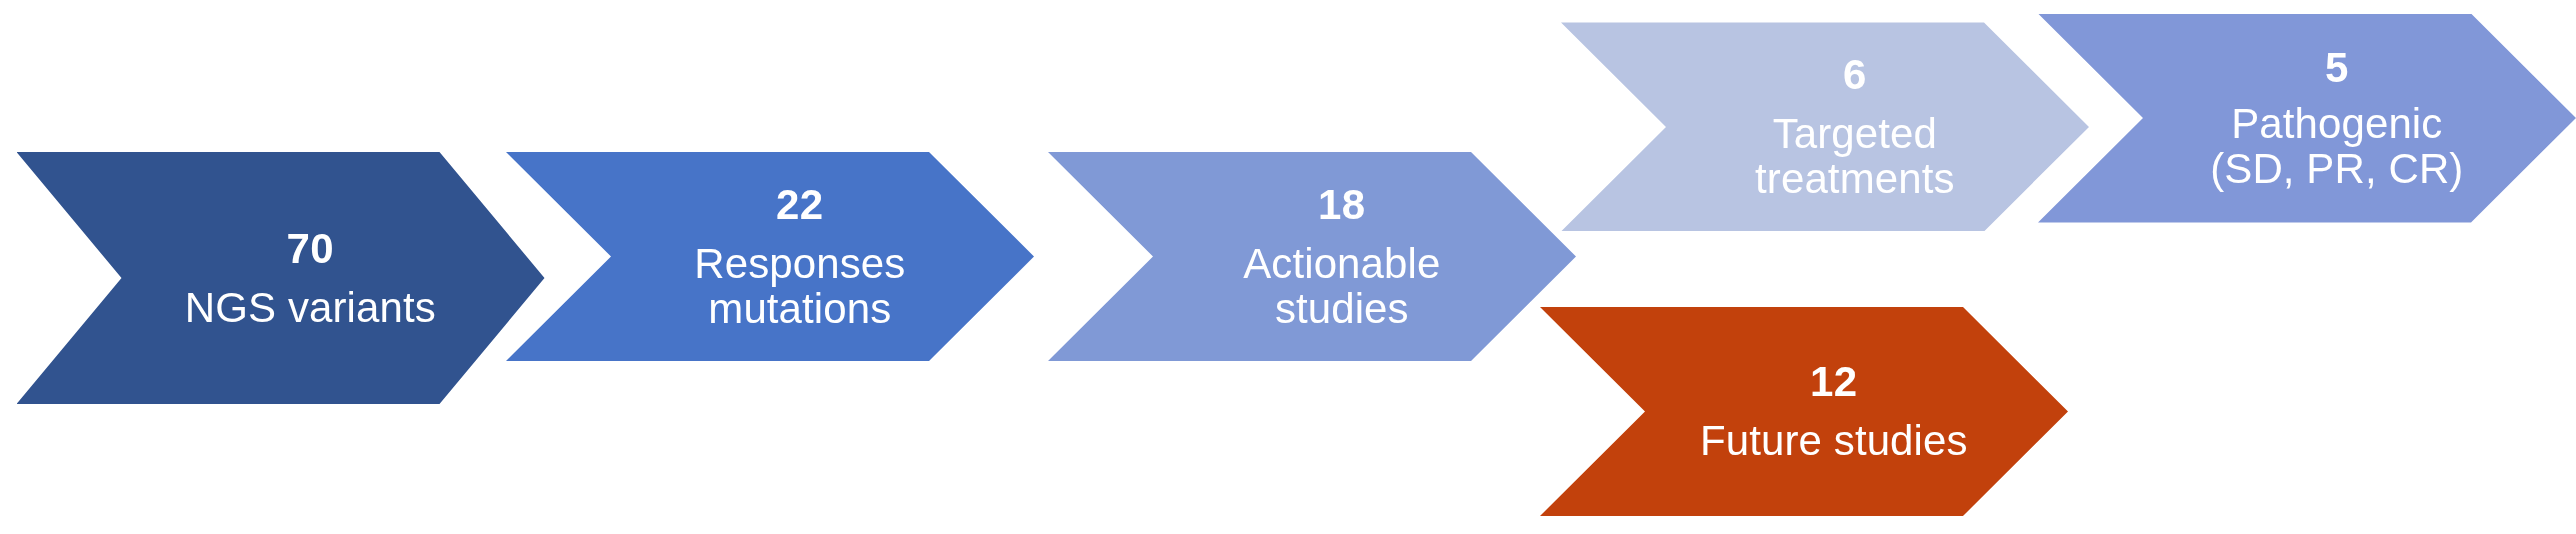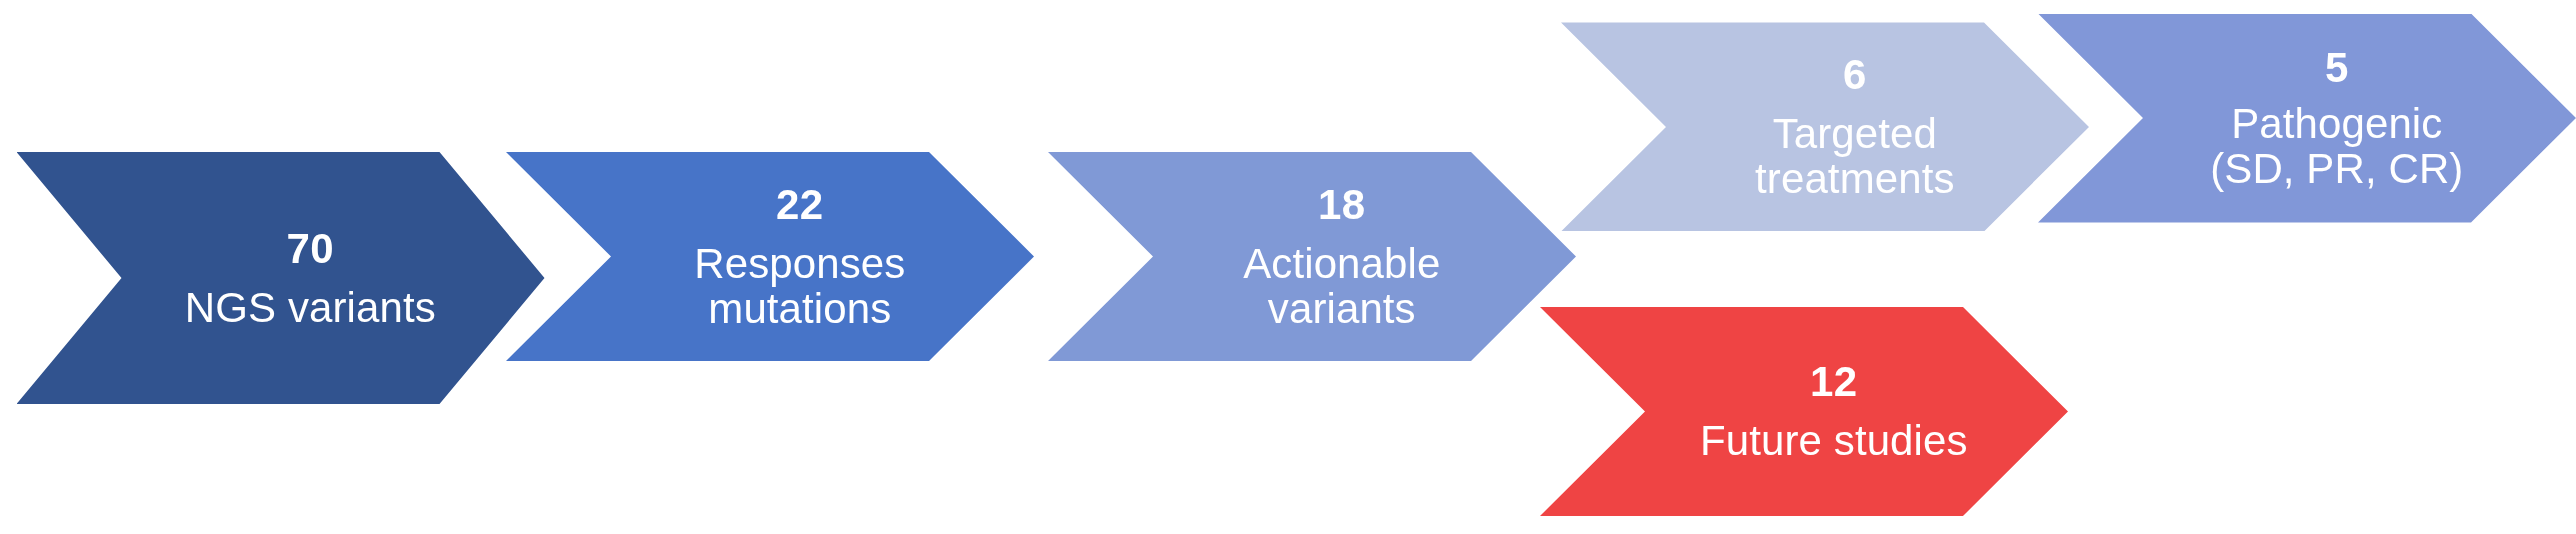--- a/index.html
+++ b/index.html
@@ -107,41 +107,41 @@
       <div class="chev-value">22</div>
       <div class="chev-label">Responses
 mutations</div>
     </div>
   </div>
 
   <div class="chevron" id="chev-actionable-variants" style="background: rgb(128, 153, 214);">
     <div class="chev-inner">
       <div class="chev-value">18</div>
       <div class="chev-label">Actionable
-variants</div>
+studies</div>
     </div>
   </div>
 
   <div class="chevron" id="chev-targeted-treatments" style="background: rgb(184, 196, 226);">
     <div class="chev-inner">
       <div class="chev-value">6</div>
       <div class="chev-label">Targeted
 treatments</div>
     </div>
   </div>
 
   <div class="chevron" id="chev-responses" style="background: rgb(129, 151, 216);">
     <div class="chev-inner">
       <div class="chev-value">5</div>
       <div class="chev-label">Pathogenic
 (SD, PR, CR)</div>
     </div>
   </div>
 
-  <div class="chevron" id="chev-future-options" style="background: #ef4444;">
+  <div class="chevron" id="chev-future-options" style="background: #c2410c;">
     <div class="chev-inner">
       <div class="chev-value">12</div>
       <div class="chev-label">Future studies</div>
     </div>
   </div>
 
 </div>
 
 
 </body></html>

